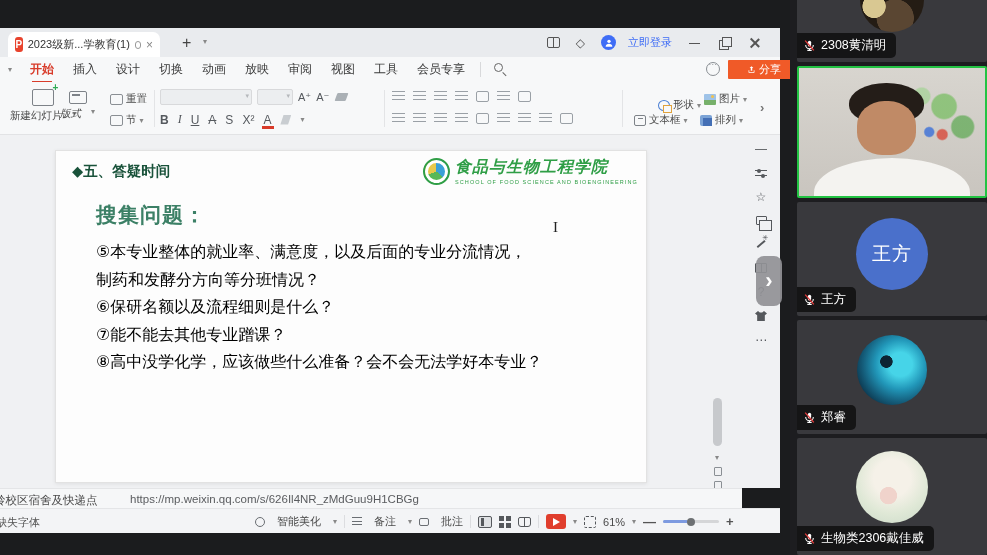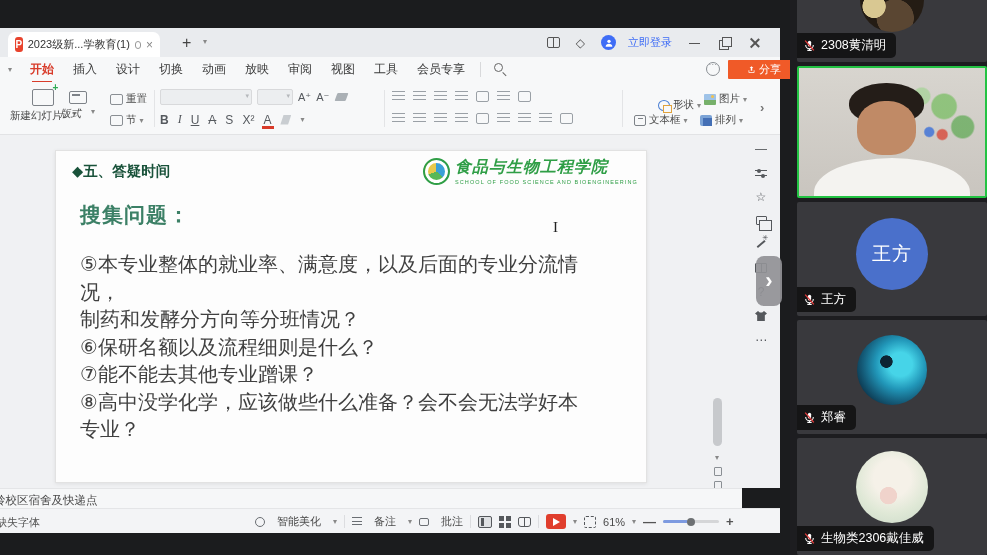--- a/index.html
+++ b/index.html
@@ -93,23 +93,23 @@
   .slide { position:absolute; left:55px; top:15px; width:592px; height:333px; background:#fdfdfd;
            border:1px solid #e2e2e2; box-shadow:0 1px 4px rgba(0,0,0,.08); }
   .sl-heading { position:absolute; left:16px; top:11px; font-size:14.5px; font-weight:bold; color:#19523a; }
   .logo { position:absolute; right:8px; top:6px; display:flex; align-items:center; gap:5px; }
   .logo-ring { width:27px; height:27px; border-radius:50%; border:2.5px solid #2f9e46;
                background:conic-gradient(#3aa0d8 0 130deg,#58b857 130deg 250deg,#e8c94a 250deg 360deg);
                box-shadow:inset 0 0 0 3px #fff; }
   .logo-txt { display:flex; flex-direction:column; }
   .logo-title { font-family:"Liberation Serif",serif; font-style:italic; font-weight:bold; font-size:16px; color:#2f9e46; letter-spacing:1px; }
   .logo-sub { font-size:5.5px; color:#2f9e46; letter-spacing:1.1px; margin-top:1px; }
-  .sl-body { position:absolute; left:24px; top:50px; width:500px; }
+  .sl-body { position:absolute; left:40px; top:50px; width:500px; }
   .sl-sec { font-size:21px; font-weight:bold; color:#3c8066; letter-spacing:1px; }
-  .sl-lines { margin-top:22px; font-size:20px; color:#404040; line-height:27.5px; }
+  .sl-lines { margin-top:9px; font-size:16px; color:#000000; line-height:27.5px; }
   .ibeam { position:absolute; left:497px; top:68px; font-family:"Liberation Serif",serif; font-size:15px; color:#222; }
 
   .rail { position:absolute; left:746px; top:8px; width:30px; display:flex; flex-direction:column; align-items:center; gap:13px; color:#55585c; font-size:12px; }
   .ri { line-height:12px; }
   .ri-sliders { width:12px; height:10px; background:linear-gradient(#55585c 0 1.4px) 0 2px/12px 1.4px no-repeat,linear-gradient(#55585c 0 1.4px) 0 7px/12px 1.4px no-repeat; position:relative; }
   .ri-sliders::before { content:""; position:absolute; left:2px; top:0.5px; width:4px; height:4px; border-radius:50%; background:#55585c; }
   .ri-sliders::after { content:""; position:absolute; right:2px; top:5.5px; width:4px; height:4px; border-radius:50%; background:#55585c; }
   .ri-copy { width:11px; height:9px; border:1.3px solid #55585c; border-radius:1px; position:relative; }
   .ri-copy::after { content:""; position:absolute; left:2.5px; top:2.5px; width:11px; height:9px; border:1.3px solid #55585c; background:#f0f1f3; }
   .ri-wand { width:12px; height:12px; position:relative; }
@@ -377,20 +377,21 @@
       </div>
 
       <span class="scrollthumb"></span>
       <span class="sb-caret ct">▾</span>
       <span class="pg up"></span>
       <span class="pg dn"></span>
     </div>
 
     <div class="notesbar">
       <span class="notes-left">岭校区宿舍及快递点</span>
+      <span class="notes-url">https://mp.weixin.qq.com/s/626Il4NR_zMdGuu9H1CBGg</span>
     </div>
 
     <div class="statusbar">
       <span class="sb-left">缺失字体</span>
       <div class="sb-center">
         <span class="sb-item">
           <span class="si-circle"></span>
           <span>智能美化</span>
           <span class="ct">▾</span>
         </span>

